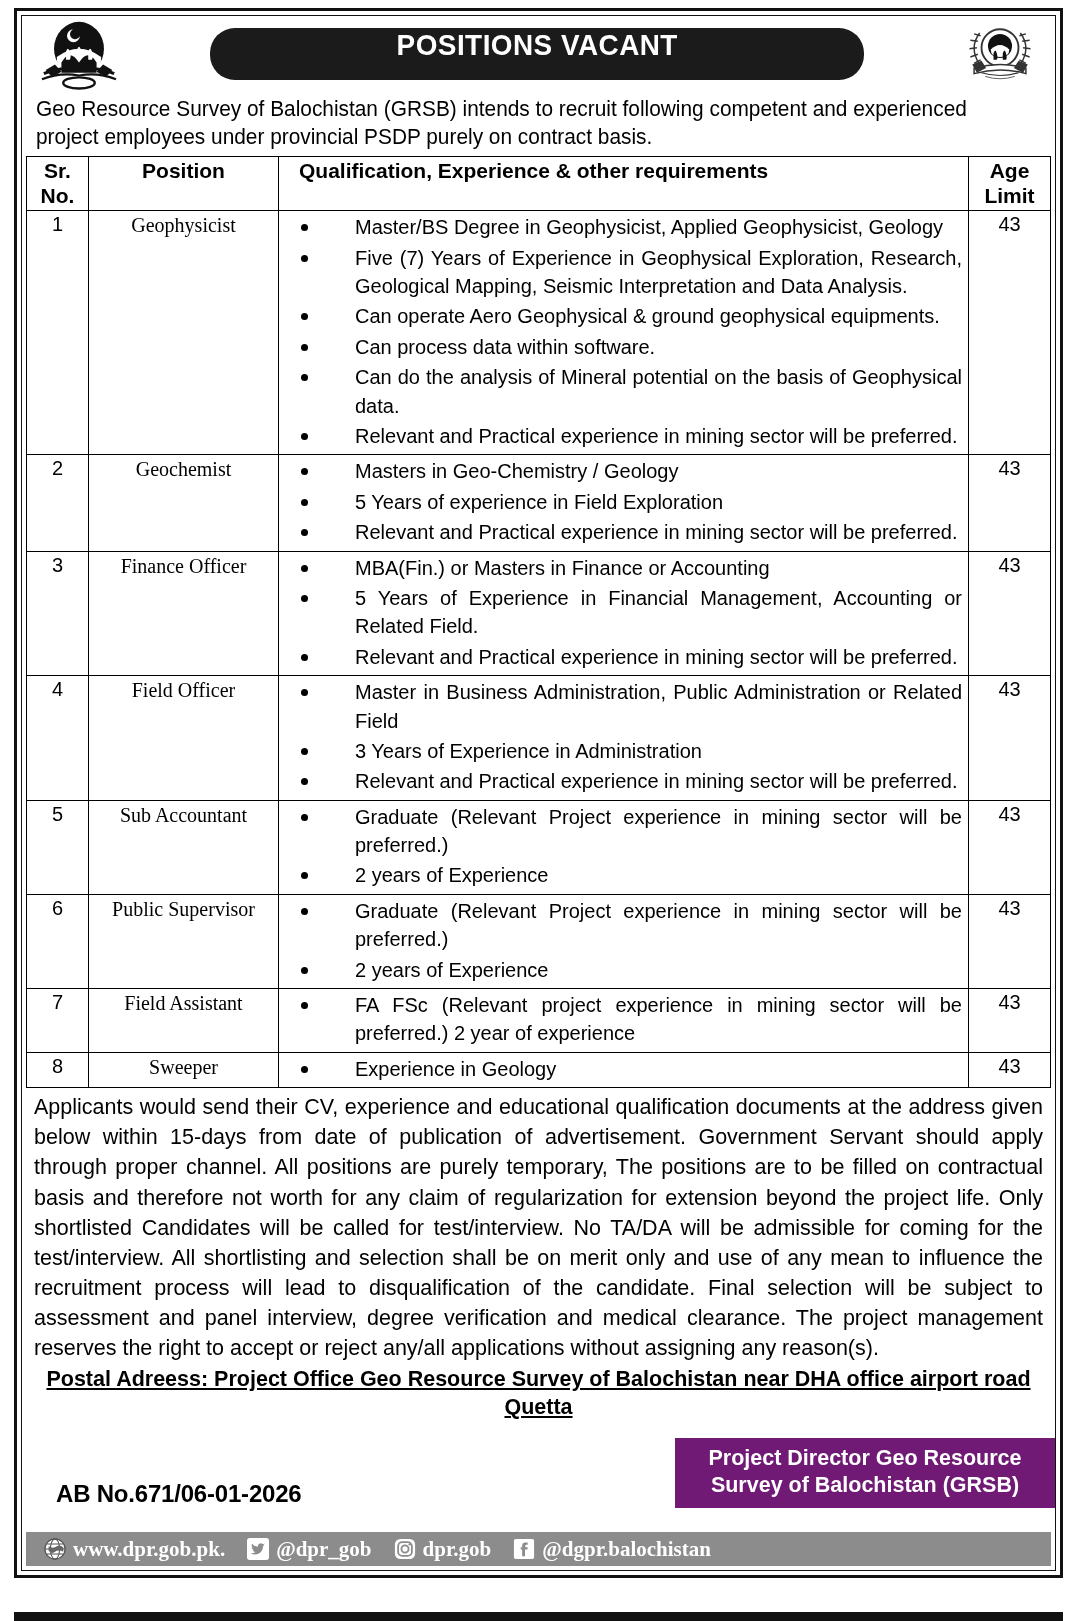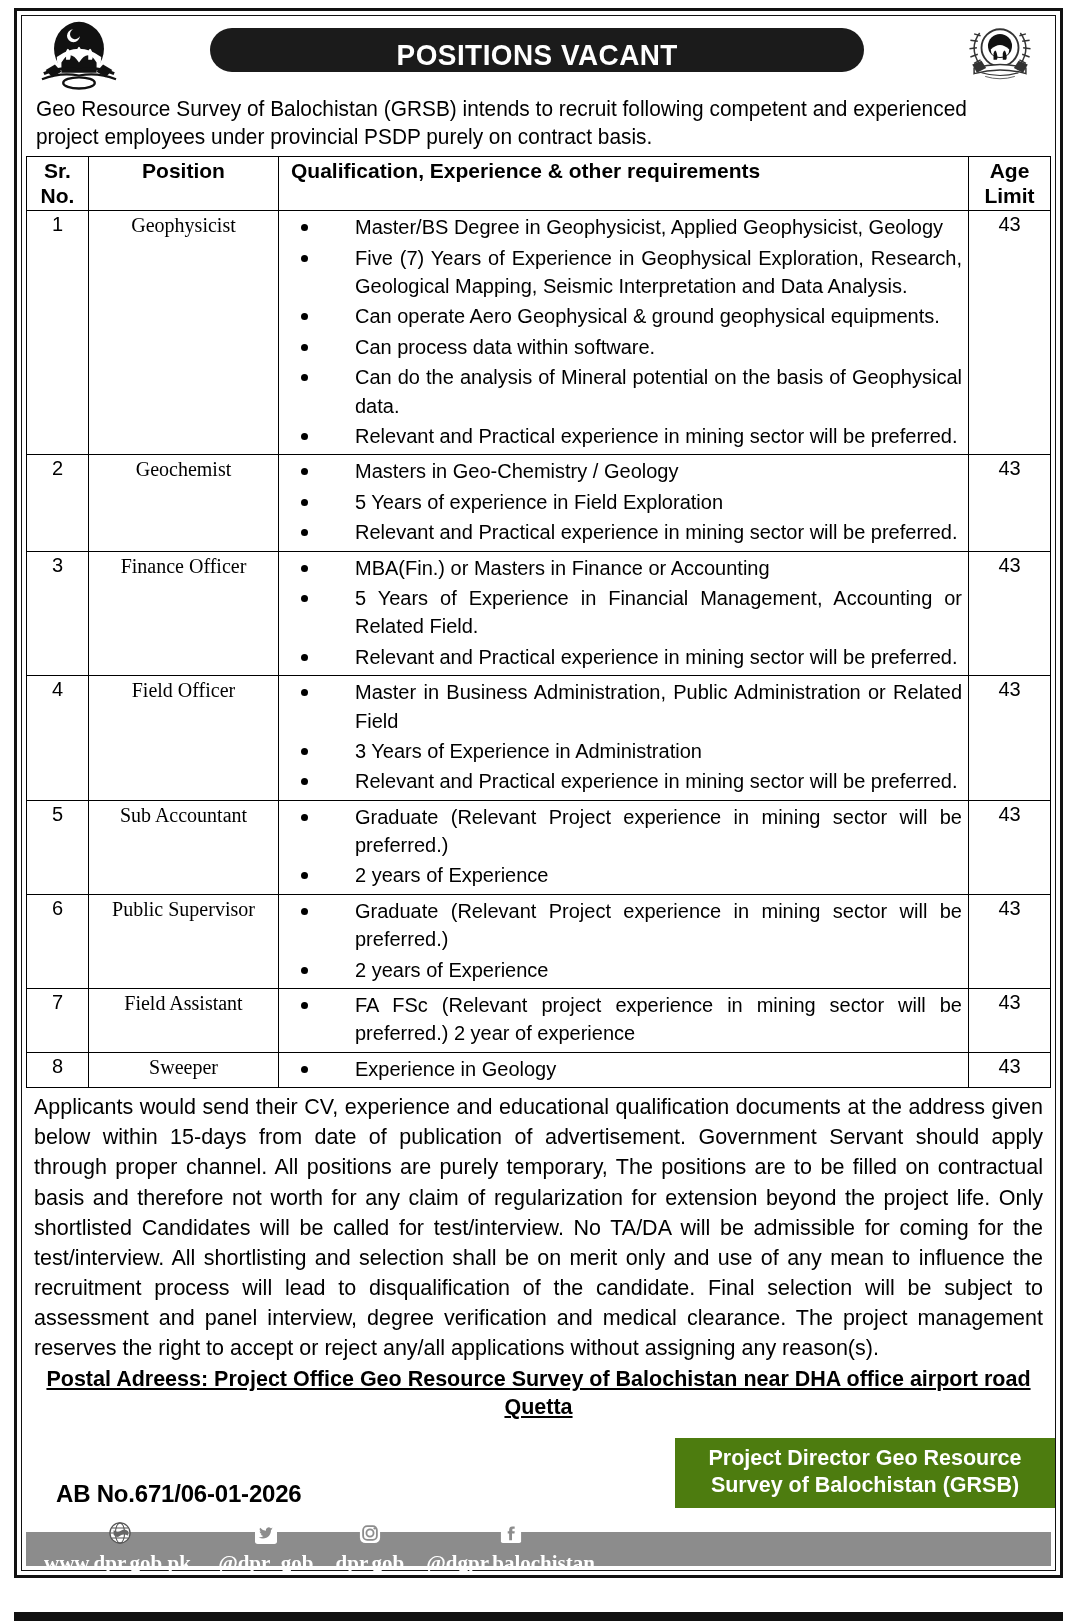--- a/index.html
+++ b/index.html
@@ -57,25 +57,25 @@
     right: 8px;
     top: 4px;
     width: 94px;
     height: 74px;
   }
   .banner {
     position: absolute;
     left: 188px;
     top: 12px;
     width: 654px;
-    height: 44px;
+    height: 52px;
     background: #1b1b1b;
     color: #fff;
     display: flex;
-    align-items: flex-end;
+    align-items: flex-start;
     justify-content: center;
     border-radius: 25px;
   }
   .banner-title {
     font-size: 30px;
     font-weight: bold;
     letter-spacing: 0.5px;
     transform: scaleX(0.93);
   }
   
@@ -105,21 +105,21 @@
 
   thead th {
     font-size: 21px;
     font-weight: bold;
     padding: 4px 0 6px 0;
     text-align: center;
     line-height: 1.18;
   }
   thead th.qual-head {
     text-align: left;
-    padding-left: 12px;
+    padding-left: 20px;
   }
   td.sr, td.age {
     text-align: center;
     font-size: 20px;
     padding-top: 6px;
   }
   td.pos {
     text-align: center;
     font-size: 20px;
     padding-top: 6px;
@@ -178,21 +178,21 @@
     top: 58px;
     font-size: 24px;
     font-weight: bold;
     letter-spacing: -0.2px;
   }
   .director {
     position: absolute;
     right: 0px;
     top: 16px;
     width: 380px;
-    background: #4d7c0f;
+    background: #701a75;
     color: #fff;
     text-align: center;
     font-size: 21.5px;
     font-weight: bold;
     line-height: 1.26;
     padding: 7px 4px 9px 4px;
     box-sizing: border-box;
   }
   
   .socialbar {
@@ -209,21 +209,20 @@
     box-sizing: border-box;
     font-family: "Liberation Serif", serif;
   }
   .sc-item {
     display: flex;
     align-items: center;
     gap: 7px;
     color: #fff;
     font-size: 21px;
     font-weight: bold;
-    flex-direction: column;
   }
   .sc-item + .sc-item { margin-left: 12px; }
   .ic {
     width: 22px; height: 22px;
     display: inline-block;
     flex: 0 0 auto;
   }
   .ic svg { display:block; width: 22px; height: 22px; }
   .bottom-bar {
     position: absolute;

